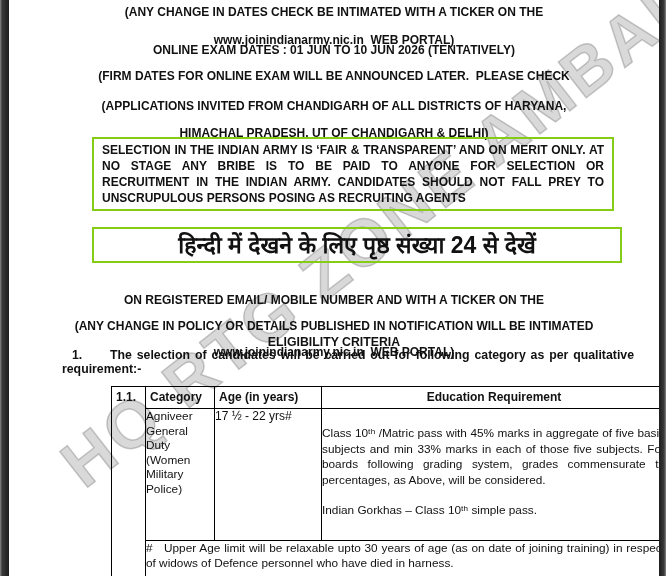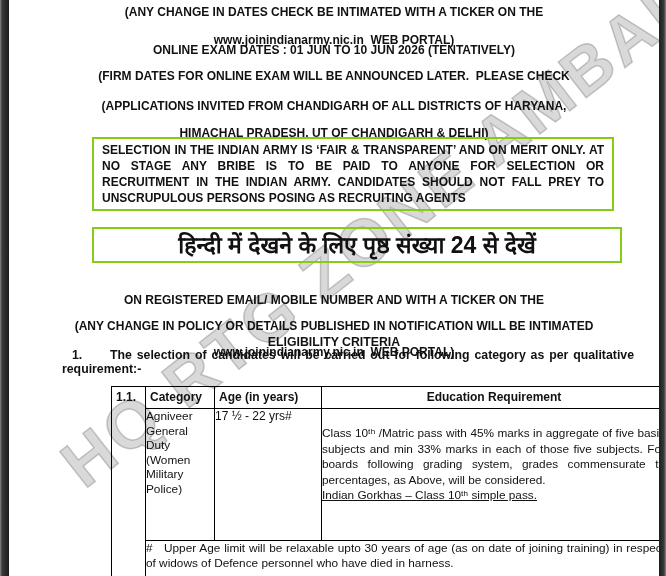--- a/index.html
+++ b/index.html
@@ -49,21 +49,21 @@
   td.h-age{width:99px;}
   td.h-edu{width:336px;text-align:center;}
   tr.hdr td{font-weight:bold;font-size:12px;padding:3px 3px 2px 4px;}
   tr.hdr{height:22px;}
   tr.main{height:132px;}
   tr.note-row{height:56px;}
   td.cat{font-size:11.8px;line-height:14.5px;padding:4px 2px 0 4px;margin-left:15px;}
   td.age{font-size:12px;padding:3px 2px 0 7px;margin-top:37px;}
   td.edu{font-size:11.8px;line-height:15.5px;padding:0 7px;text-align:justify;}
   td.edu .p1{margin-top:17px;}
-  td.edu .p2{text-decoration:underline;}
+  td.edu .p2{margin-top:15px;}
   td.note{font-size:11.8px;line-height:15px;padding:3px 6px;text-align:justify;}
 </style>
 </head>
 <body>
 
 <div id="screen">
   <div class="strip strip-left"></div>
   <div class="strip strip-right"></div>
 
   <div id="page">

